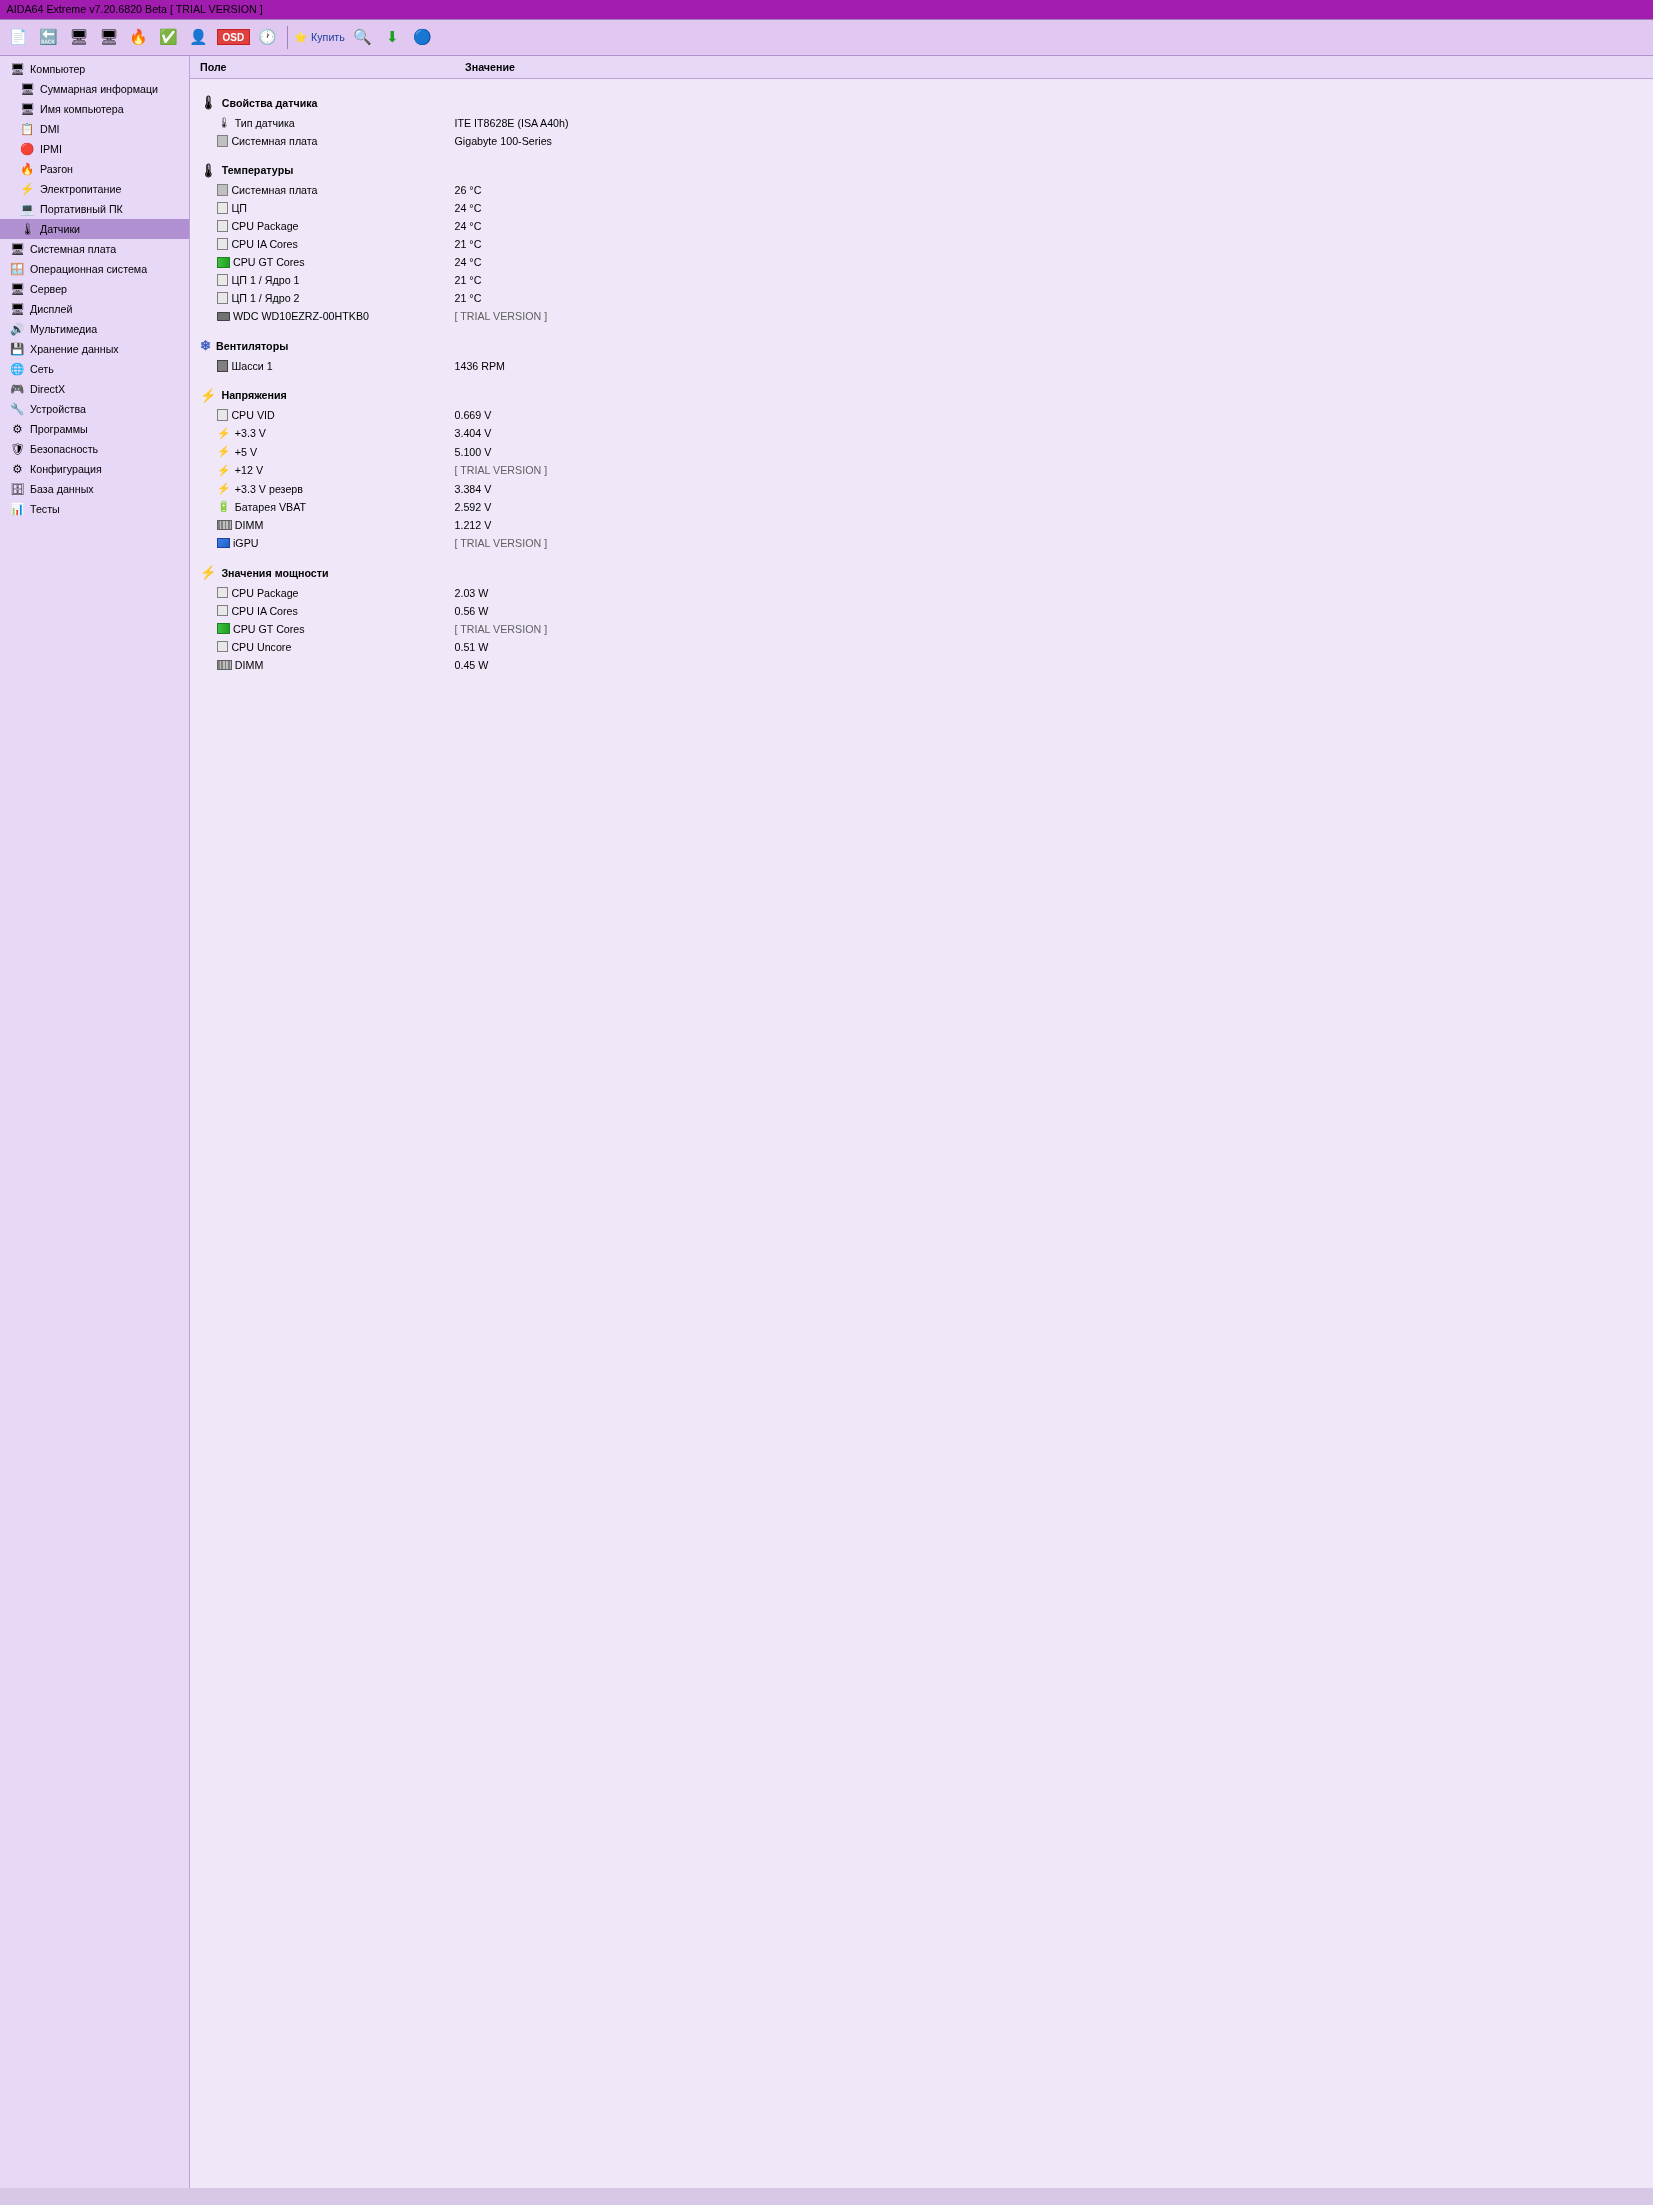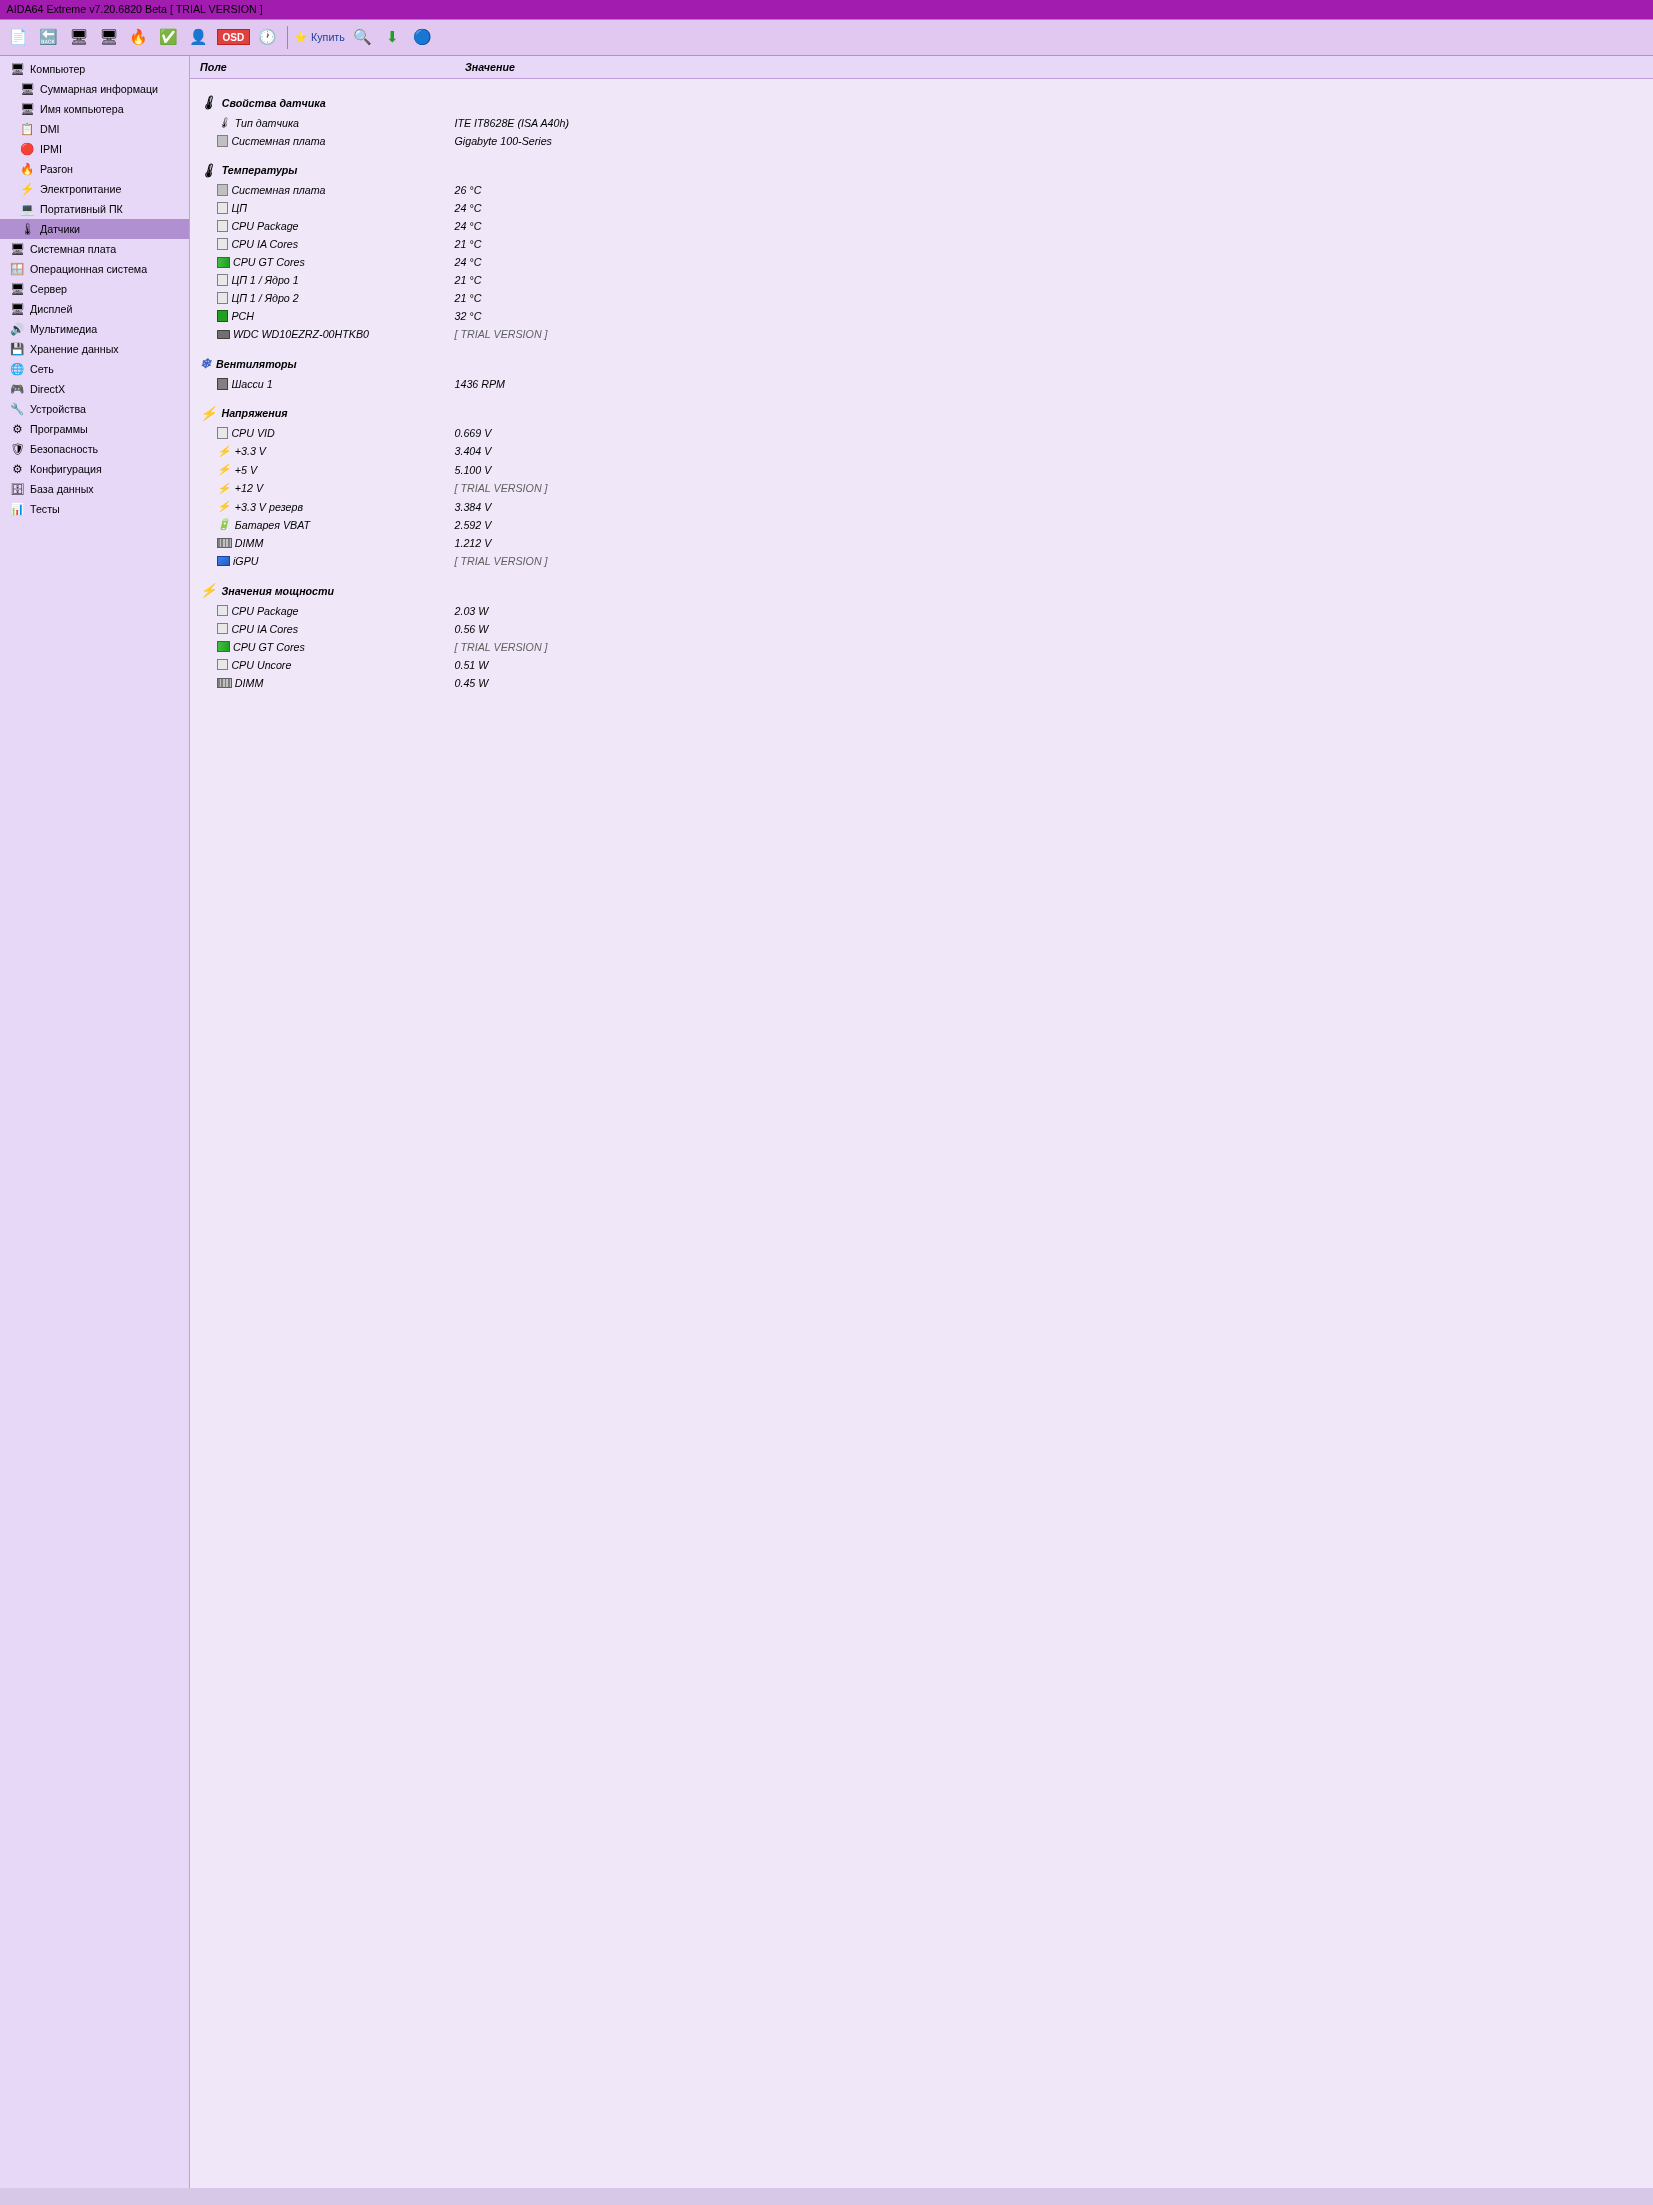--- a/index.html
+++ b/index.html
@@ -105,21 +105,20 @@
       font-size: 11.6px;
       flex-shrink: 0;
     }
 
     
     .content {
       flex: 1;
       background: #f0e8f8;
       display: flex;
       flex-direction: column;
-      font-style: italic;
     }
 
     
     .col-headers {
       display: flex;
       padding: 5px 10px;
       border-bottom: 0.8px solid #c0a0d8;
       background: #e8d8f8;
       font-weight: bold;
       font-size: 10.7px;
@@ -388,27 +387,20 @@
       </div>
       <div class="data-row">
         <div class="field-cell">
           <span class="field-icon" style="border:1.7px solid #808080;width:11.6px;height:11.6px;display:inline-block;background:#e8e8e8;"></span>
           <span>ЦП 1 / Ядро 2</span>
         </div>
         <div class="value-cell">21 °C</div>
       </div>
       <div class="data-row">
         <div class="field-cell">
-          <span class="field-icon" style="background:#20a020;width:11.6px;height:11.6px;display:inline-block;border:0.8px solid #106010;"></span>
-          <span>PCH</span>
-        </div>
-        <div class="value-cell">32 °C</div>
-      </div>
-      <div class="data-row">
-        <div class="field-cell">
           <span class="field-icon" style="background:#707070;width:13.2px;height:9px;display:inline-block;border:0.8px solid #404040;border-radius:0.8px;"></span>
           <span>WDC WD10EZRZ-00HTKB0</span>
         </div>
         <div class="value-cell trial-value">[ TRIAL VERSION ]</div>
       </div>
 
       <div class="spacer-row"></div>
       <div class="section-header">
         <span class="section-icon" style="color:#4060c0;">❄</span>
         <span>Вентиляторы</span>

